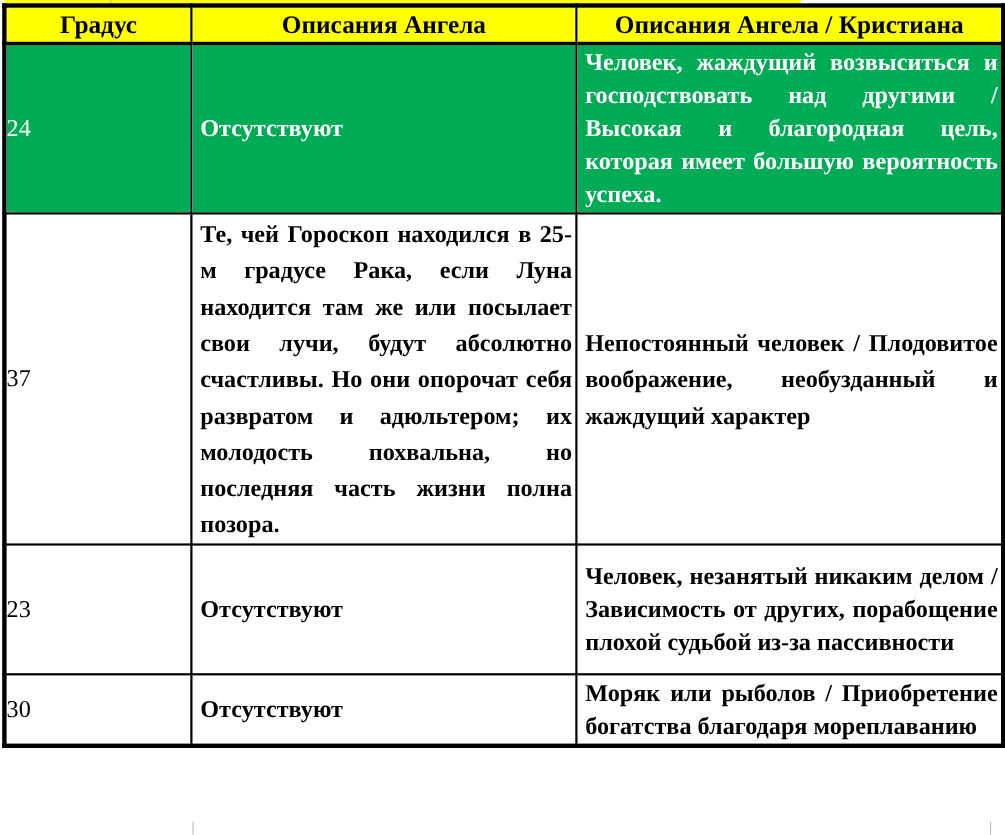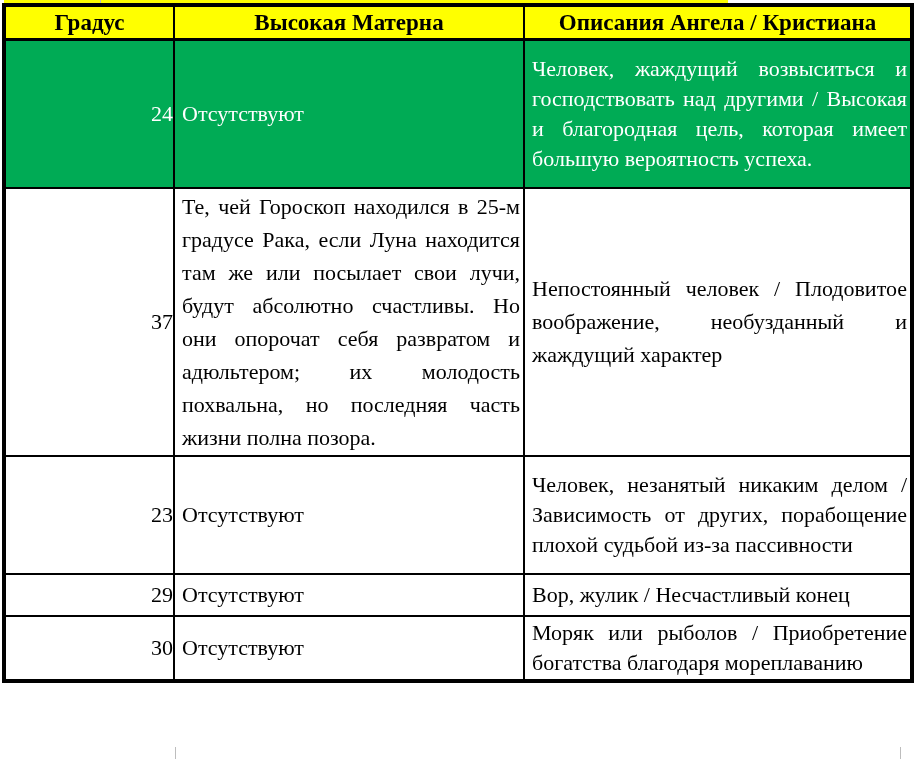--- a/index.html
+++ b/index.html
@@ -51,24 +51,25 @@
   }
   tr.hdr { height: 34px; }
   tr.hdr th {
     background: var(--header-bg, #FFFF00);
     font-weight: bold;
     font-size: 23px;
     text-align: center;
     padding: 0 2px;
     border-bottom-width: 3px;
   }
-  td.num { text-align: right; padding: 0; }
+  td.num { text-align: left; padding: 0; }
   td.desc {
     text-align: justify;
     padding: 1px 3px 1px 7px;
+    font-weight: bold;
   }
   tr.row-green td {
     background: var(--green, #00AB55);
     color: var(--green-text, #ffffff);
   }
   tr.r24 { height: 148px; }
   tr.r25 { height: 230px; }
   tr.r25 td.desc { line-height: 1.5; margin-top: 41px; }
   tr.r26 { height: 58px; }
   tr.r27 { height: 45px; }
@@ -101,43 +102,38 @@
 
   <table class="degrees">
     <colgroup>
       <col class="c-degree">
       <col class="c-materna">
       <col class="c-angel">
     </colgroup>
     <tbody>
       <tr class="hdr">
         <th>Градус</th>
-        <th>Высокая Матерна</th>
+        <th>Описания Ангела</th>
         <th>Описания Ангела / Кристиана</th>
       </tr>
       <tr class="r24 row-green">
         <td class="num">24</td>
         <td class="desc">Отсутствуют</td>
         <td class="desc">Человек, жаждущий возвыситься и господствовать над другими / Высокая и благородная цель, которая имеет большую вероятность успеха.</td>
       </tr>
       <tr class="r25">
         <td class="num">37</td>
         <td class="desc">Те, чей Гороскоп находился в 25-м градусе Рака, если Луна находится там же или посылает свои лучи, будут абсолютно счастливы. Но они опорочат себя развратом и адюльтером; их молодость похвальна, но последняя часть жизни полна позора.</td>
         <td class="desc">Непостоянный человек / Плодовитое воображение, необузданный и жаждущий характер</td>
       </tr>
       <tr class="r28">
         <td class="num">23</td>
         <td class="desc">Отсутствуют</td>
         <td class="desc">Человек, незанятый никаким делом / Зависимость от других, порабощение плохой судьбой из-за пассивности</td>
       </tr>
-      <tr class="r29">
-        <td class="num">29</td>
-        <td class="desc">Отсутствуют</td>
-        <td class="desc">Вор, жулик / Несчастливый конец</td>
-      </tr>
       <tr class="r30">
         <td class="num">30</td>
         <td class="desc">Отсутствуют</td>
         <td class="desc">Моряк или рыболов / Приобретение богатства благодаря мореплаванию</td>
       </tr>
     </tbody>
   </table>
 
   <div class="bottom-strip">
     <div class="gl1"></div>

